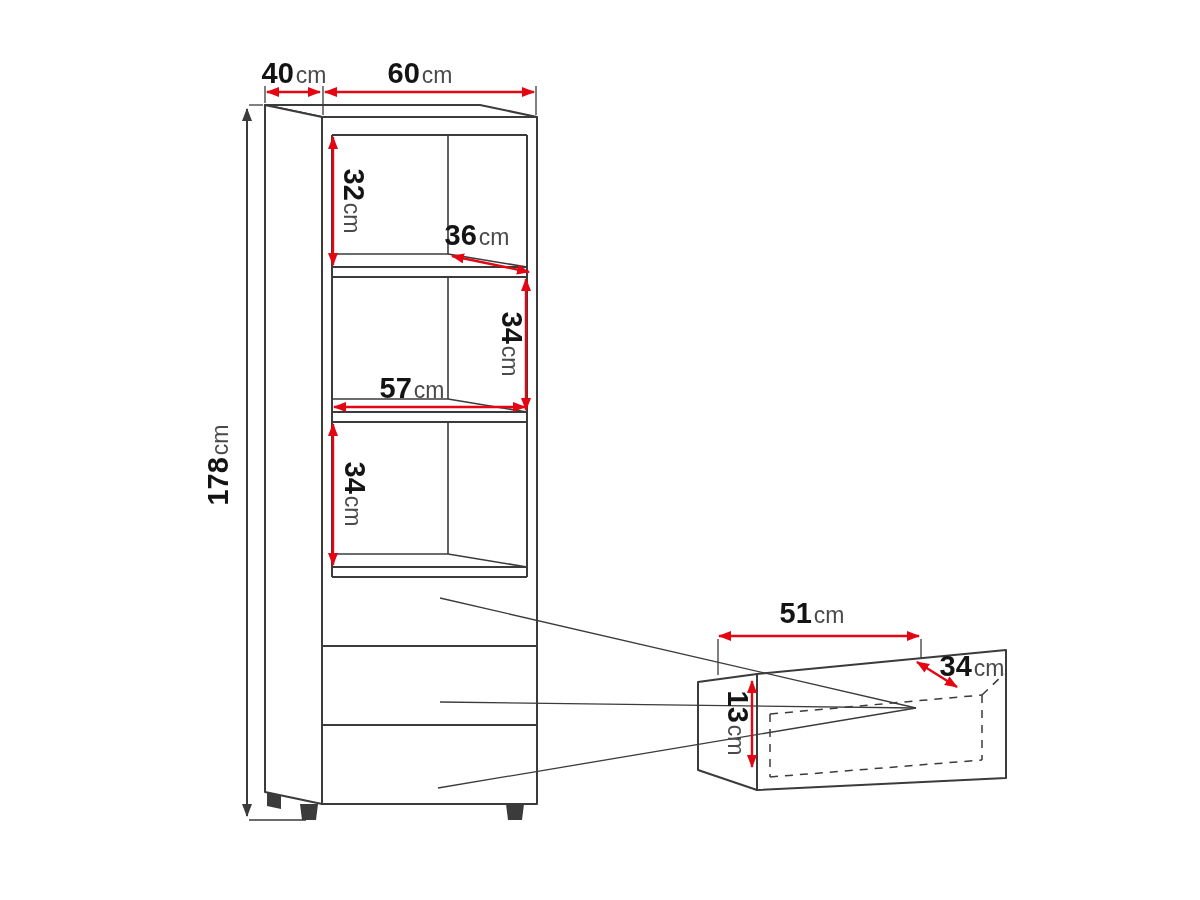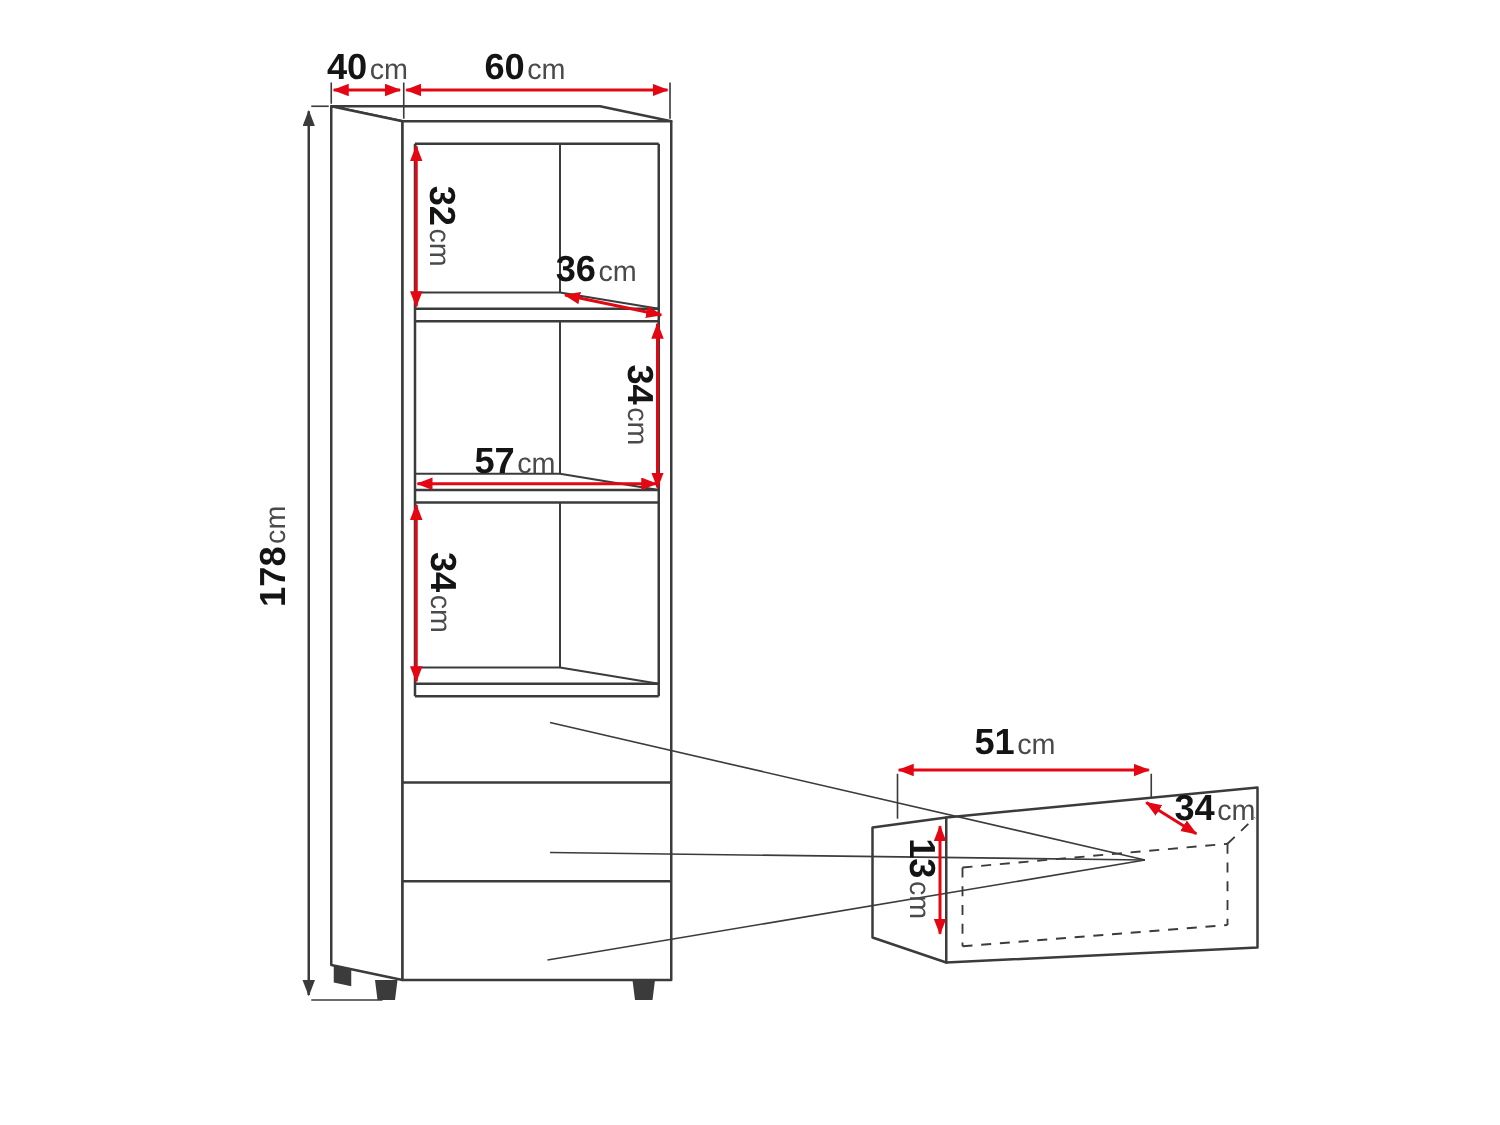--- a/index.html
+++ b/index.html
@@ -1,16 +1,16 @@
 <!DOCTYPE html>
 <html><head>
 <meta charset="utf-8">
 <style>
   html,body{margin:0;padding:0;background:#ffffff;width:1200px;height:900px;overflow:hidden;}
-  .stage{width:1200px;height:650px;position:relative;}
+  .stage{width:1200px;height:650px;position:relative;margin-top:20px;}
   svg{display:block;}
   text{font-family:"Liberation Sans","DejaVu Sans",sans-serif;}
   .num{font-weight:700;font-size:29px;}
   .unit{font-weight:400;font-size:23px;}
 </style>
 </head>
 <body>
 
 <div class="stage">
 <svg width="1200" height="900" viewBox="0 0 1200 900">

